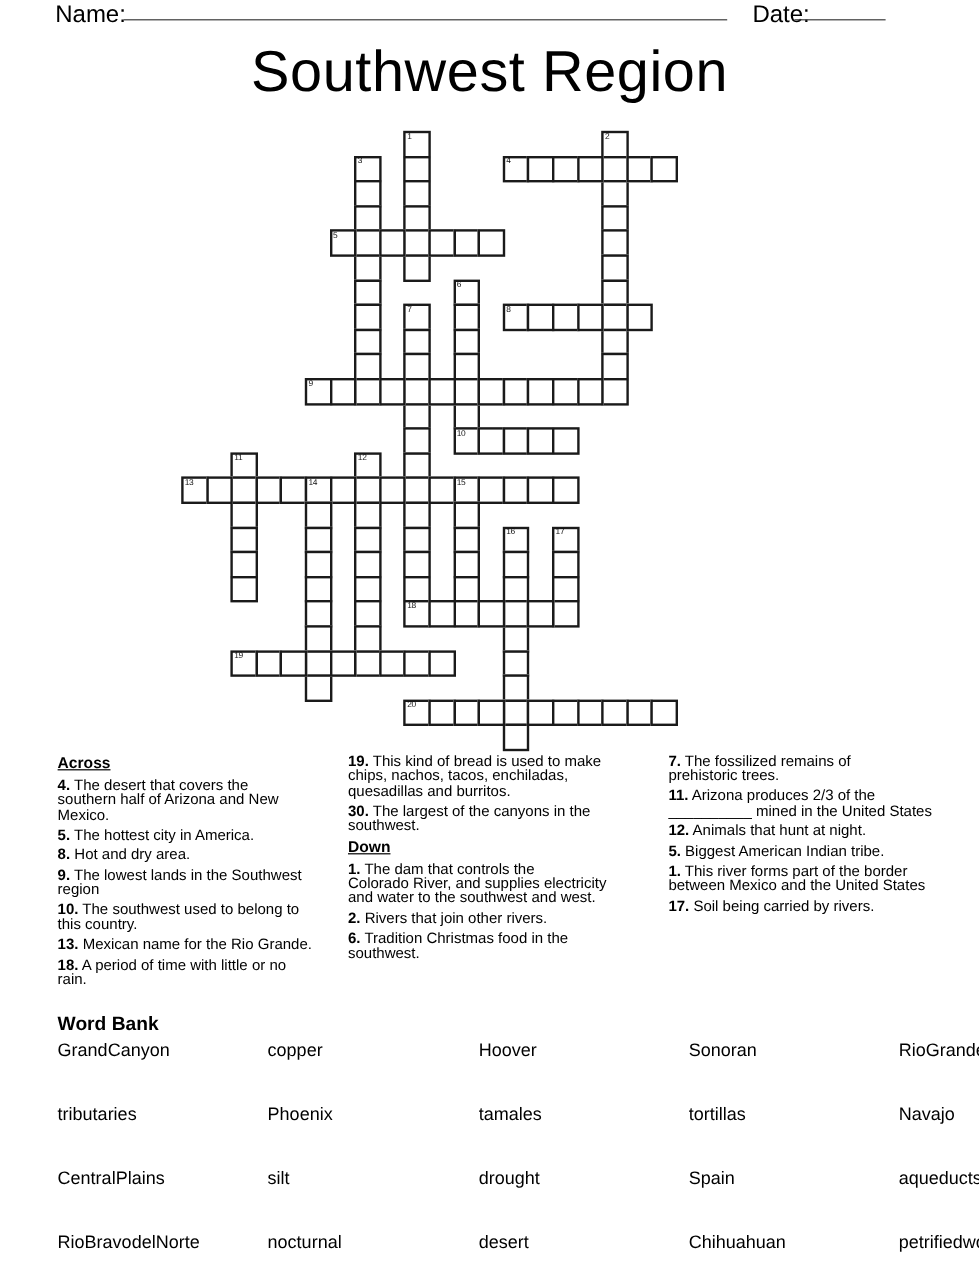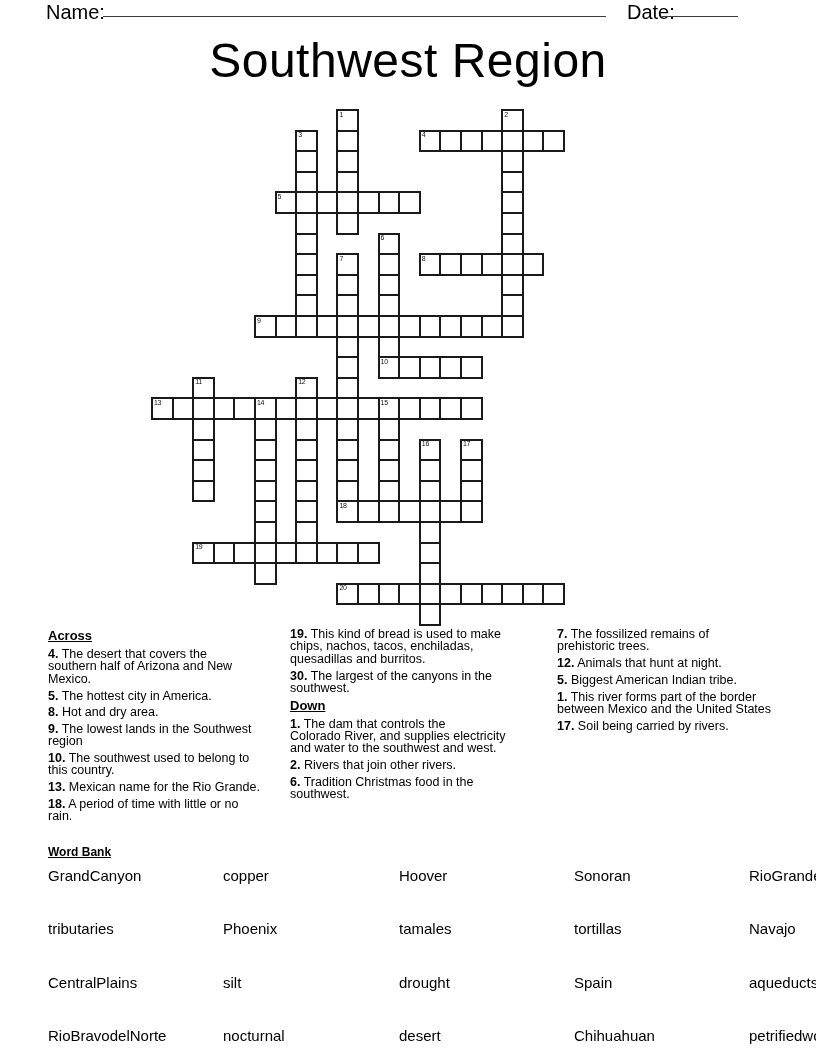--- a/index.html
+++ b/index.html
@@ -35,22 +35,21 @@
   #clue-col-2{left:290px;}
   #clue-col-3{left:533px;margin-left:24px;}
   .clue{margin:0 0 4.3px 0;white-space:pre-wrap;}
   .clue .cnum{font-weight:bold;}
   .clue-heading{
     font-weight:bold;text-decoration:underline;font-size:13px;line-height:13px;
     margin:1px 0 6px 0;
   }
   
   #wordbank-heading{
-    position:absolute;left:48px;top:845px;font-size:12px;font-weight:bold;
-    text-decoration:underline;
+    position:absolute;left:48px;top:845px;font-size:16px;font-weight:bold;
   }
   #wordbank{
     position:absolute;left:48px;top:865px;
     display:grid;grid-template-columns:144px 145px 144px 144px auto;
     grid-auto-rows:22.4px;font-size:15px;gap:31px;
   }
   .wb-word{line-height:22.4px;white-space:nowrap;}
 </style>
 </head>
 <body>
@@ -282,20 +281,22 @@
     <div class="clue"><span class="cnum">1.</span> The dam that controls the
 Colorado River, and supplies electricity
 and water to the southwest and west.</div>
     <div class="clue"><span class="cnum">2.</span> Rivers that join other rivers.</div>
     <div class="clue"><span class="cnum">6.</span> Tradition Christmas food in the
 southwest.</div>
   </div>
 <div id="clue-col-3" class="clue-col">
     <div class="clue"><span class="cnum">7.</span> The fossilized remains of
 prehistoric trees.</div>
+    <div class="clue"><span class="cnum">11.</span> Arizona produces 2/3 of the
+__________ mined in the United States</div>
     <div class="clue"><span class="cnum">12.</span> Animals that hunt at night.</div>
     <div class="clue"><span class="cnum">5.</span> Biggest American Indian tribe.</div>
     <div class="clue"><span class="cnum">1.</span> This river forms part of the border
 between Mexico and the United States</div>
     <div class="clue"><span class="cnum">17.</span> Soil being carried by rivers.</div>
   </div>
 
 <div id="wordbank-heading">Word Bank</div>
 <div id="wordbank">
     <div class="wb-word">GrandCanyon</div>

